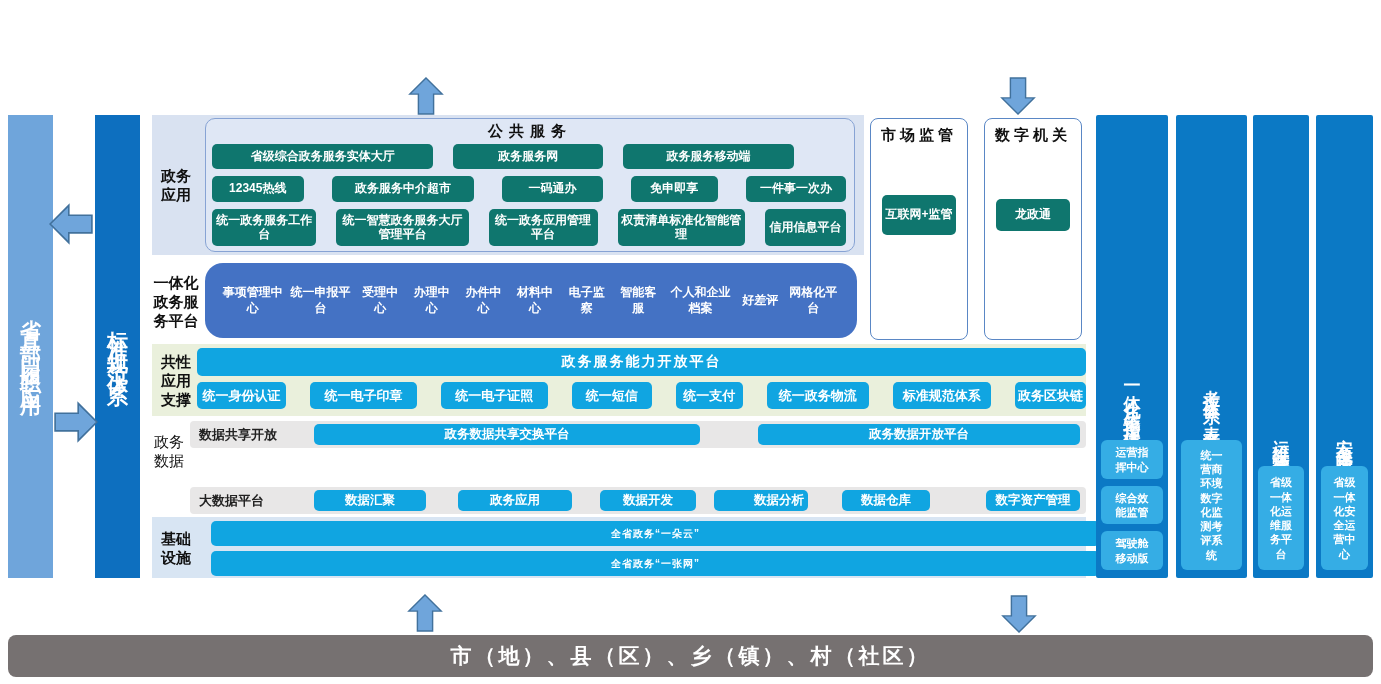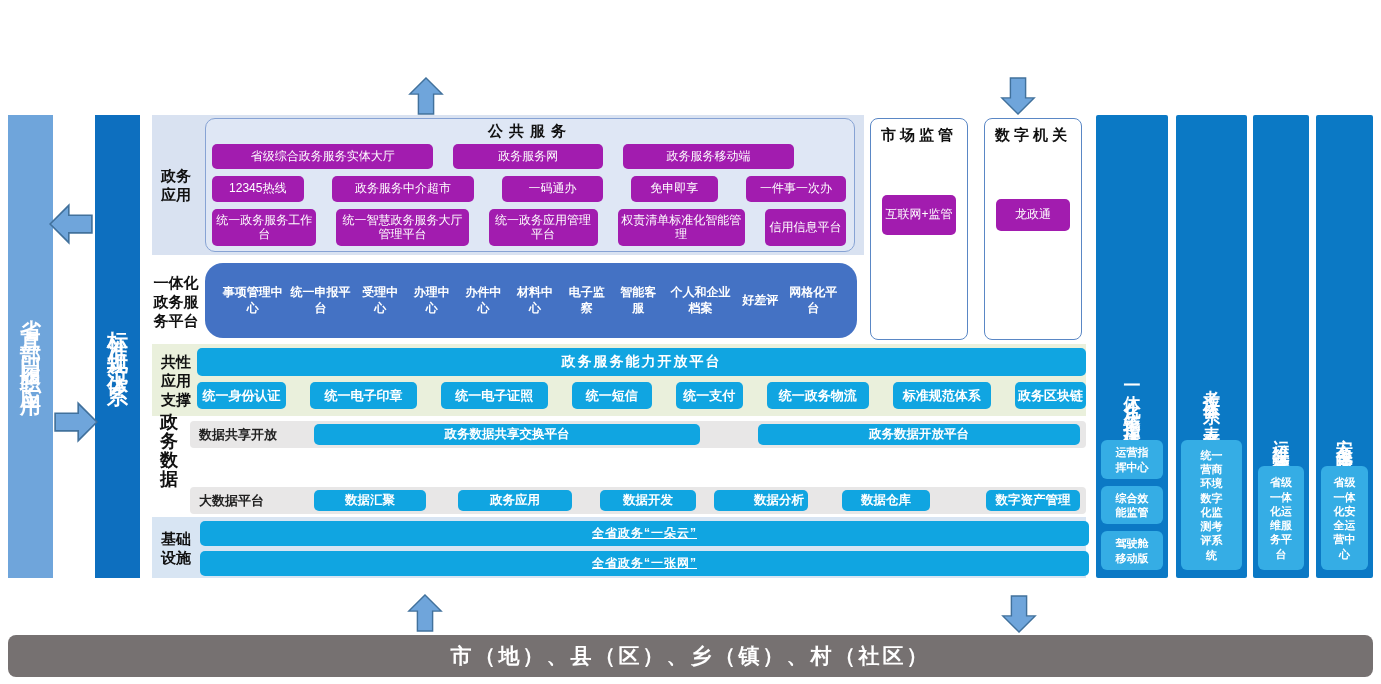--- a/index.html
+++ b/index.html
@@ -35,21 +35,21 @@
   
   .panel{position:absolute;left:53px;top:3px;width:648px;height:132px;background:#DFE7F5;
          border:1px solid #87A3D4;border-radius:10px;}
   .panel-title{position:absolute;top:3px;left:0;right:0;text-align:center;font-weight:bold;font-size:15px;
                letter-spacing:6px;color:#111;}
   .ps-row{position:absolute;display:flex;}
   .ps-row1{left:6px;right:60px;top:25px;height:25px;gap:20px;}
   .ps-row2{left:6px;right:8px;top:57px;height:26px;gap:28px;}
   .ps-row3{left:6px;right:8px;top:90px;height:37px;gap:20px;}
 
-  .btn-dk{background:#a21caf;border-radius:5px;color:#fff;font-weight:normal;font-size:12px;line-height:1.15;
+  .btn-dk{background:#0f766e;border-radius:5px;color:#fff;font-weight:bold;font-size:12px;line-height:1.15;
           display:flex;align-items:center;justify-content:center;text-align:center;padding:1px 3px;box-sizing:border-box;}
 
   
   .side-box{position:absolute;top:118px;height:220px;width:96px;background:#fff;border:1px solid #5A87C5;border-radius:8px;}
   .side-box .sb-title{margin-top:7px;text-align:center;font-weight:bold;font-size:15px;letter-spacing:4px;color:#111;}
   .side-box .btn-dk{position:absolute;left:11px;right:11px;}
 
   
   .plat-label{position:absolute;left:152px;top:262px;height:78px;width:48px;display:flex;align-items:center;justify-content:center;}
   .plat-bar{position:absolute;left:205px;top:263px;width:652px;height:75px;background:#4472C4;border-radius:18px;
@@ -63,21 +63,21 @@
   .support-btns{position:absolute;left:45px;right:0;top:38px;height:27px;display:flex;gap:24px;}
   .support-btns .cy{font-size:13px;}
 
   
   .strip{position:absolute;left:190px;width:896px;height:27px;background:#E8E7E7;border-radius:4px;}
   .strip .st-label{position:absolute;left:9px;top:0;height:27px;line-height:27px;font-size:13px;font-weight:600;color:#222;}
   .strip .cy{position:absolute;top:3px;height:21px;font-size:12.5px;}
   .data-label{position:absolute;left:152px;top:421px;height:60px;width:40px;display:flex;align-items:center;}
 
   
-  .infra .cy{position:absolute;left:48px;width:889px;height:25px;font-size:12px;letter-spacing:1px;text-decoration:underline;}
+  .infra .cy{position:absolute;left:59px;width:889px;height:25px;font-size:10px;letter-spacing:1px;}
 
   
   .rcol{position:absolute;top:115px;height:463px;background:#0B79C5;border-radius:2px;
         display:flex;flex-direction:column;align-items:center;box-sizing:border-box;padding:6px 5px 8px;}
   .rcol-title{margin:auto 0 10px;writing-mode:vertical-rl;color:#fff;font-weight:bold;font-size:17px;letter-spacing:6px;}
   .rcol-btns{width:100%;display:flex;flex-direction:column;gap:7px;}
   .rbtn{background:#35ADE5;border-radius:6px;color:#fff;font-weight:bold;font-size:11px;line-height:1.3;
         display:flex;align-items:center;justify-content:center;text-align:center;padding:5px 1px;}
   .rbtn span{display:block;word-break:break-all;}
 </style>
@@ -180,21 +180,21 @@
       <div class="cy" style="flex:1.2">统一电子证照</div>
       <div class="cy" style="flex:0.9">统一短信</div>
       <div class="cy" style="flex:0.75">统一支付</div>
       <div class="cy" style="flex:1.15">统一政务物流</div>
       <div class="cy" style="flex:1.1">标准规范体系</div>
       <div class="cy" style="flex:0.8">政务区块链</div>
     </div>
   </div>
 
   <div class="data-label">
-    <span style="display:block;width:34px;text-align:center;font-weight:bold;font-size:18px;line-height:19px;color:#111;">政务数据</span>
+    <span style="display:block;width:34px;text-align:center;font-weight:normal;font-size:15px;line-height:19px;color:#111;">政务数据</span>
   </div>
   <div class="strip" style="top:421px;">
     <div class="st-label">数据共享开放</div>
     <div class="cy" style="left:124px;width:386px;">政务数据共享交换平台</div>
     <div class="cy" style="left:568px;width:322px;">政务数据开放平台</div>
   </div>
   <div class="strip" style="top:487px;">
     <div class="st-label">大数据平台</div>
     <div class="cy" style="left:124px;width:112px;">数据汇聚</div>
     <div class="cy" style="left:268px;width:114px;">政务应用</div>

